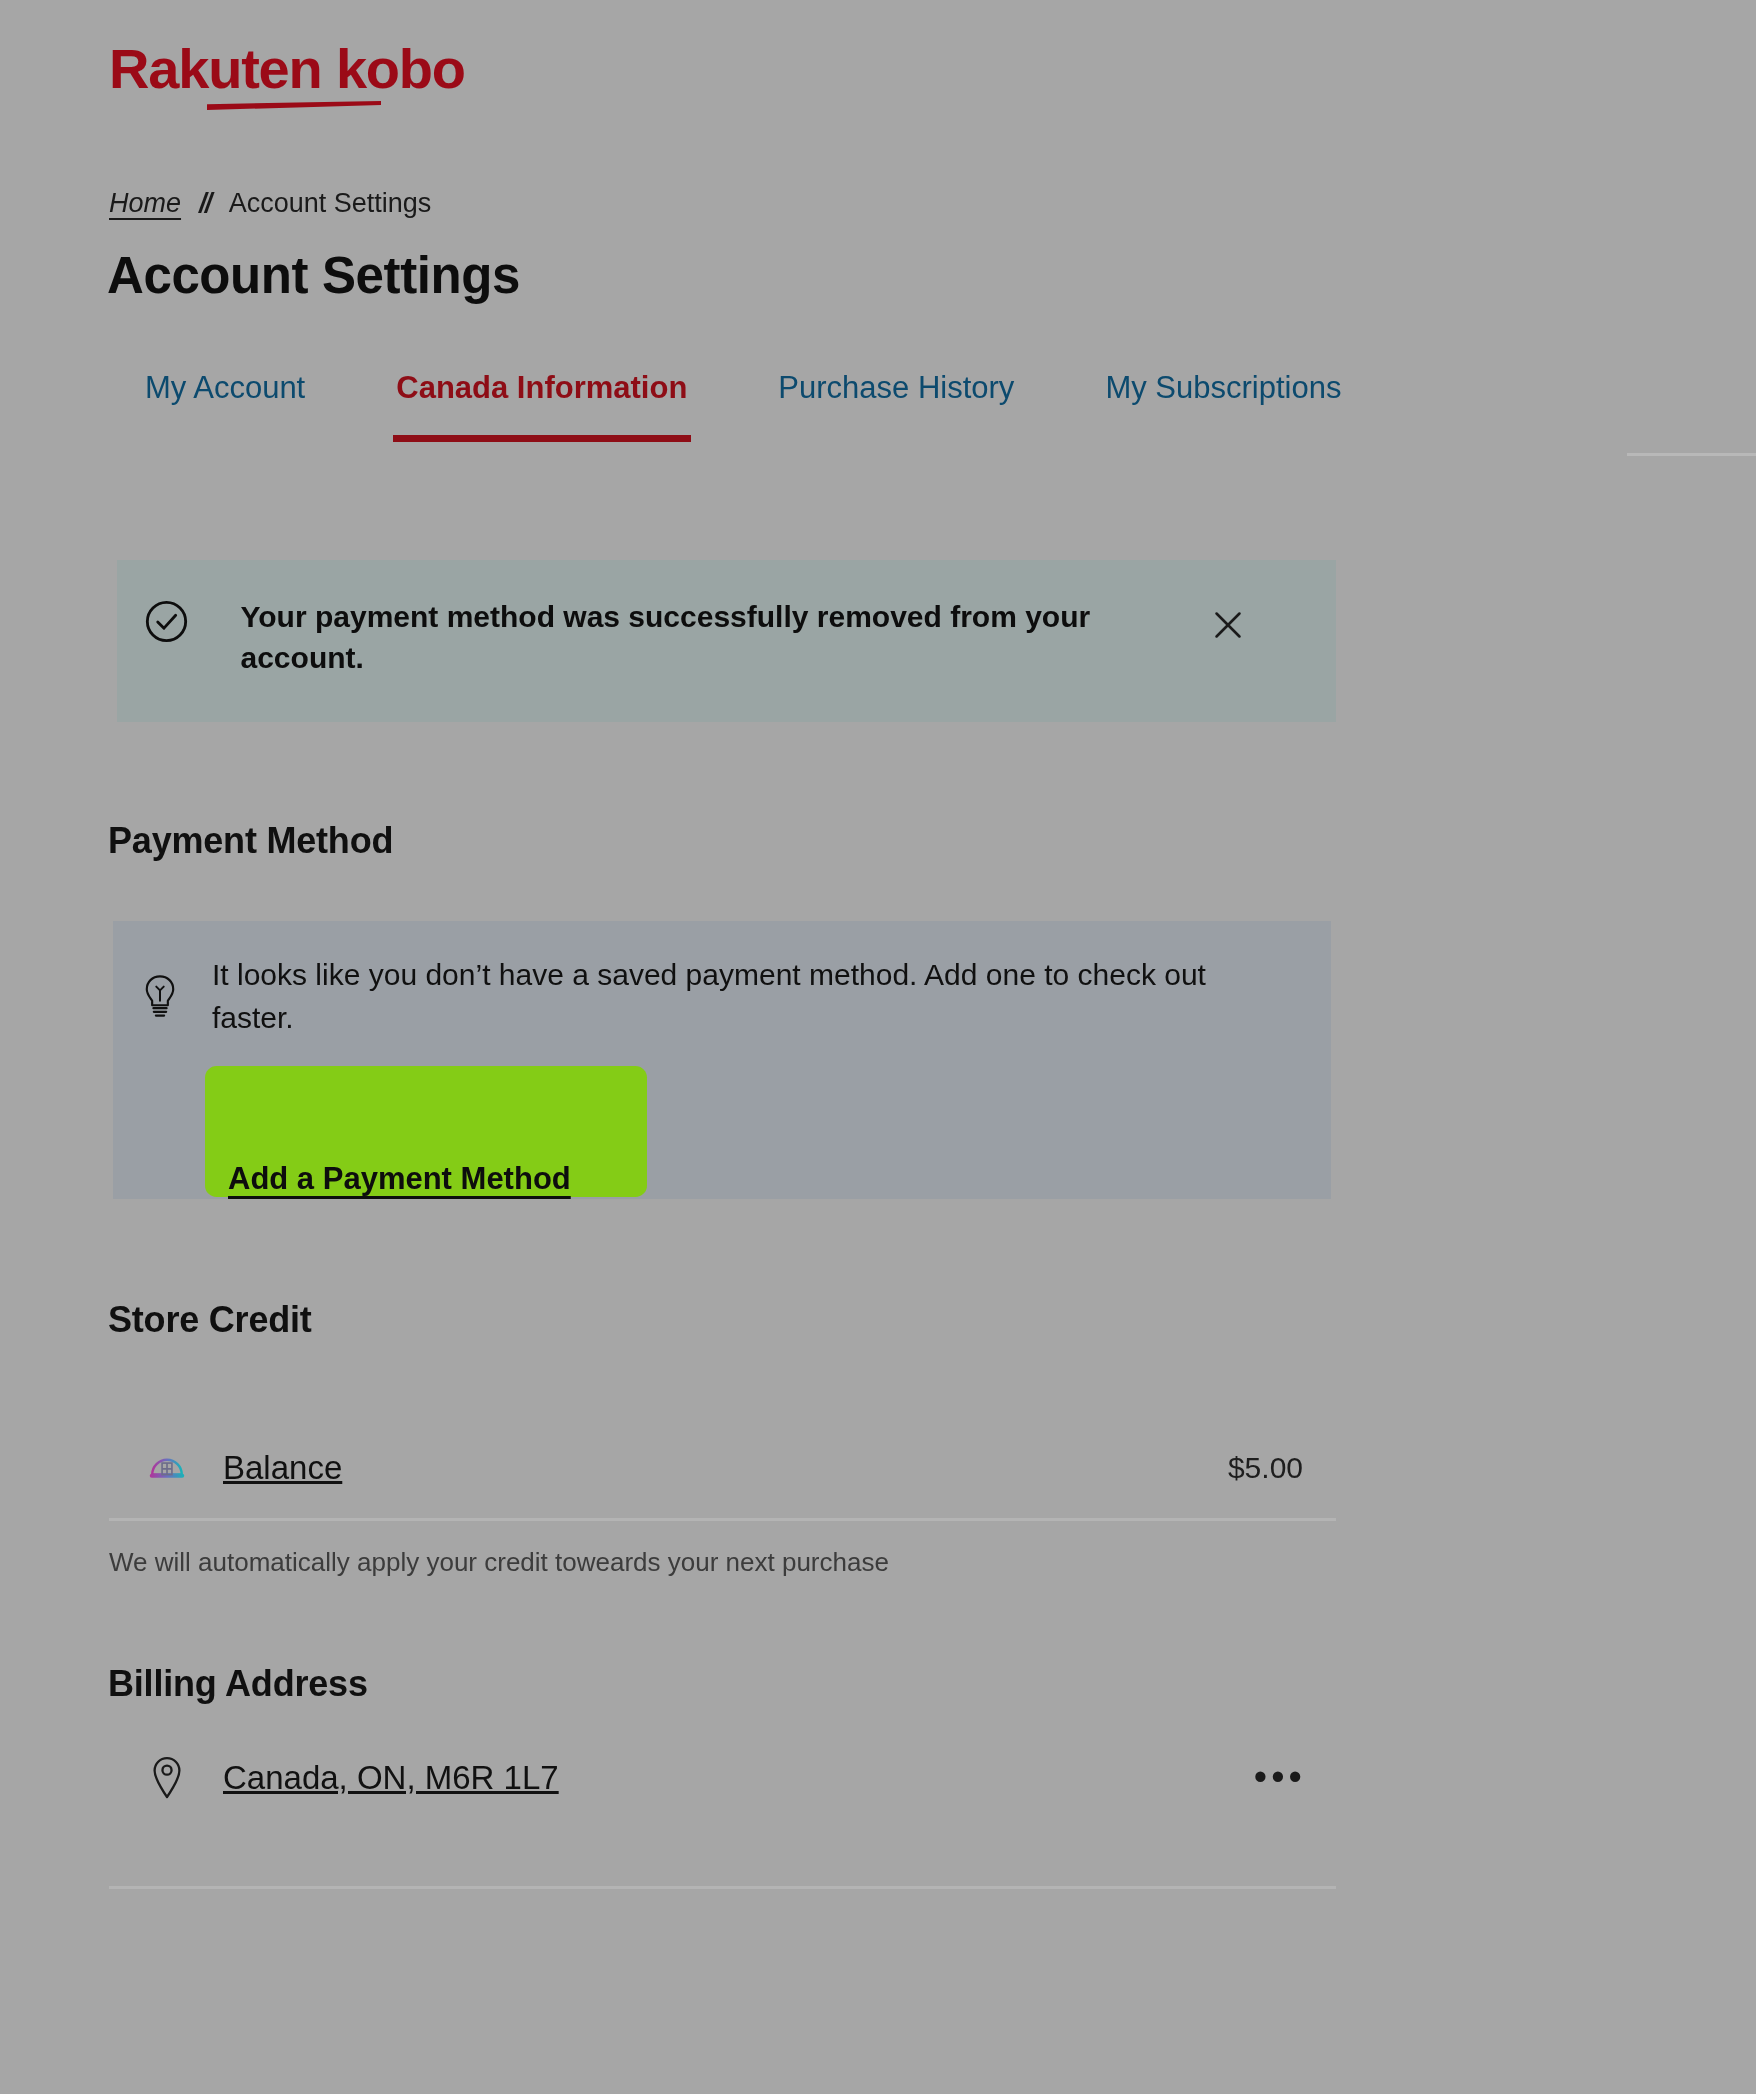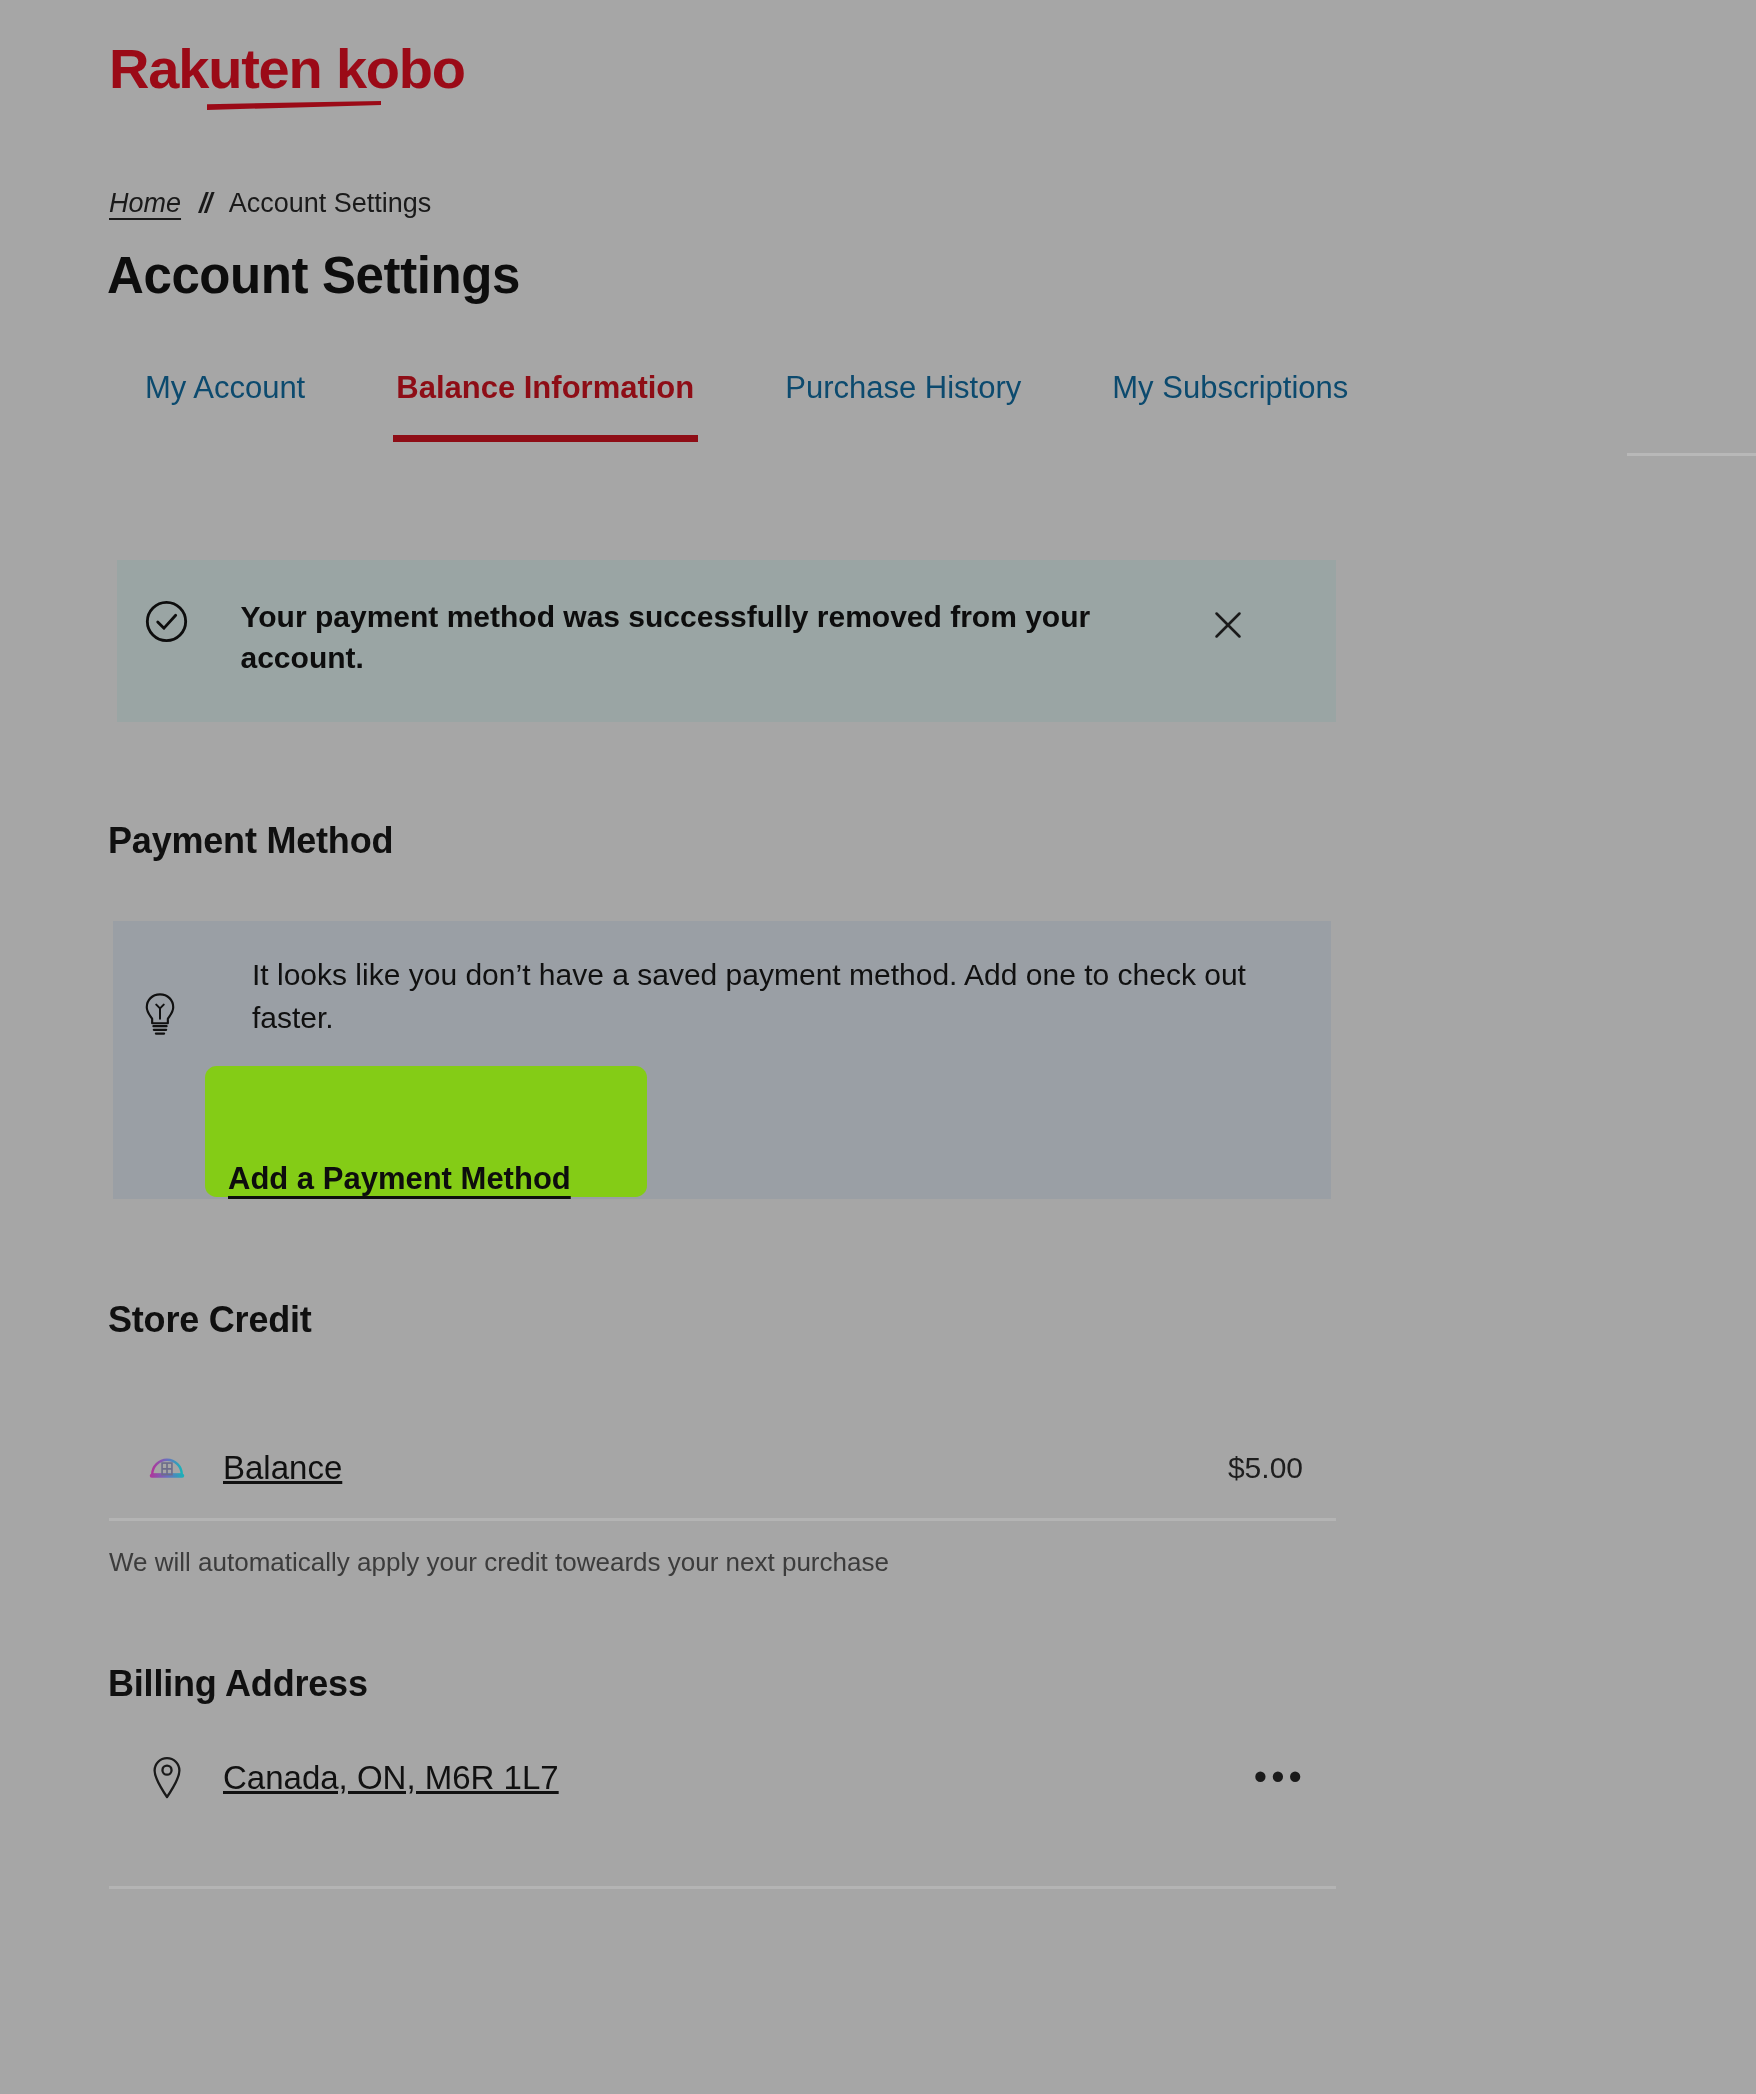--- a/index.html
+++ b/index.html
@@ -173,22 +173,21 @@
     position: absolute;
     left: 113px;
     top: 921px;
     width: 1218px;
     height: 278px;
     background: #9a9fa5;
     padding: 33px 0 0 28px;
   }
   .pm-row {
     display: flex;
-    align-items: flex-end;
-    gap: 40px;
+    align-items: center;
   }
   .pm-icon {
     flex: 0 0 auto;
     width: 38px;
     height: 48px;
     margin-top: 1.7px;
   }
   .pm-text {
     margin-left: 33px;
     font-size: 30px;
@@ -294,21 +293,21 @@
   <div class="breadcrumb">
     <span class="crumb-link">Home</span>
     <span class="crumb-sep">//</span>
     <span>Account Settings</span>
   </div>
 
   <h1 class="page-title">Account Settings</h1>
 
   <nav class="tabs">
     <div class="tab">My Account</div>
-    <div class="tab active">Balance Information</div>
+    <div class="tab active">Canada Information</div>
     <div class="tab">Purchase History</div>
     <div class="tab">My Subscriptions</div>
   </nav>
   <div class="tabs-rule"></div>
 
   <div class="banner">
     <span class="banner-icon">
       <svg viewBox="0 0 54 54" width="45" height="45">
         <circle cx="27" cy="27" r="23" fill="none" stroke="#0d0d0d" stroke-width="3.4"></circle>
         <path d="M16.5 27.5 L24 35 L38 19.5" fill="none" stroke="#0d0d0d" stroke-width="3.4" stroke-linecap="round" stroke-linejoin="round"></path>

